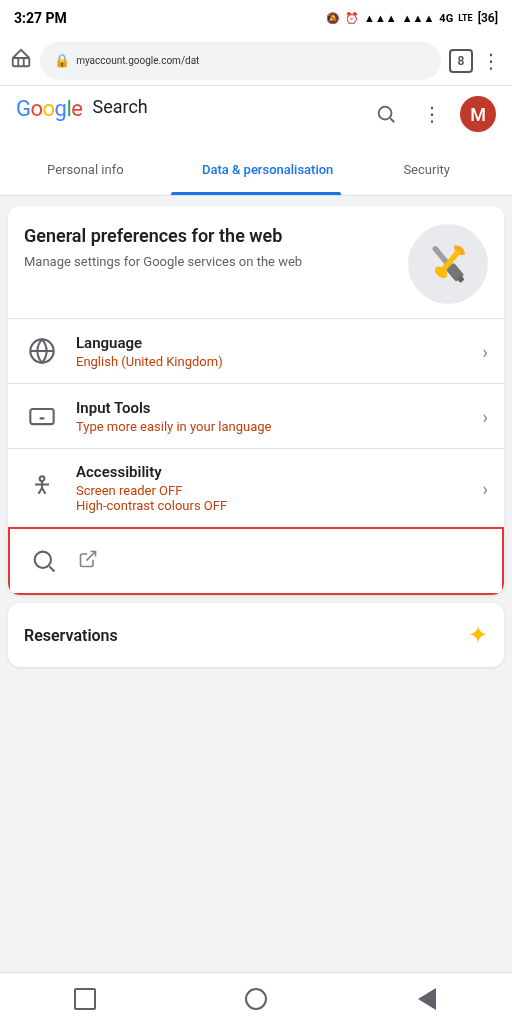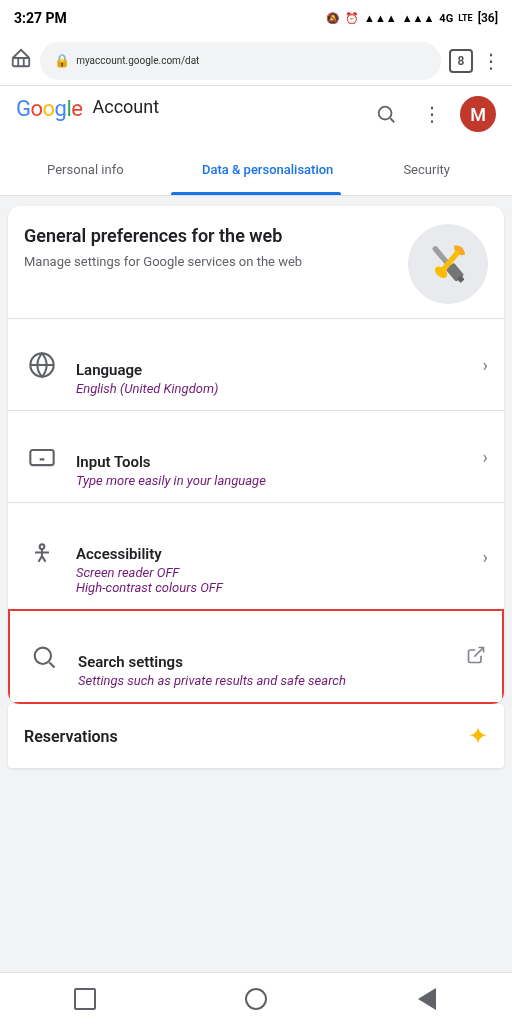--- a/index.html
+++ b/index.html
@@ -189,20 +189,21 @@
       height: 3px;
       background: #1a73e8;
       border-radius: 2px 2px 0 0;
     }
 
     
     .main-content {
       padding: 10px 8px;
       display: flex;
       flex-direction: column;
+      gap: 8px;
     }
 
     
     .section-card {
       background: #fff;
       border-radius: 12px;
       overflow: hidden;
       box-shadow: 0 1px 3px rgba(0,0,0,0.1);
     }
 
@@ -258,53 +259,51 @@
       height: 36px;
       display: flex;
       align-items: center;
       justify-content: center;
       flex-shrink: 0;
       color: #5f6368;
       font-size: 22px;
     }
     .setting-text {
       flex: 1;
-      margin-top: 28px;
     }
     .setting-title {
       font-size: 15px;
       font-weight: 600;
       color: #202124;
       margin-bottom: 2px;
     }
     .setting-desc {
       font-size: 13px;
-      color: #701a75;
-      font-style: italic;
+      color: #c2410c;
     }
     .setting-chevron {
       color: #80868b;
       font-size: 18px;
     }
     .setting-external {
       color: #80868b;
       font-size: 18px;
     }
 
     
     .setting-item.highlighted {
       border: 2.5px solid #e53935;
       margin: 0;
       border-radius: 0;
     }
 
     
     .reservations-card {
       background: #fff;
-      border-radius: 4px;
+      border-radius: 12px;
       display: flex;
       align-items: center;
       padding: 18px 16px;
       gap: 16px;
       box-shadow: 0 1px 3px rgba(0,0,0,0.1);
     }
     .reservations-title {
       flex: 1;
       font-size: 16px;
       font-weight: 600;
@@ -391,21 +390,21 @@
     <span class="url-text">myaccount.google.com/dat</span>
   </div>
   <div class="tab-count">8</div>
   <div class="more-btn">⋮</div>
 </div>
 
 <div class="google-header">
   <div class="google-logo">
     <span class="g">G</span><span class="o1">o</span><span class="o2">o</span><span class="g2">g</span><span class="l">l</span><span class="e">e</span>
   </div>
-  <span class="google-account-text">Account</span>
+  <span class="google-account-text">Search</span>
   <div class="header-spacer"></div>
   <div class="header-search-btn">
     <svg width="22" height="22" viewBox="0 0 24 24" fill="none" stroke="#5f6368" stroke-width="2">
       <circle cx="11" cy="11" r="7"></circle>
       <path d="M21 21l-4.35-4.35"></path>
     </svg>
   </div>
   <div class="header-more-btn">⋮</div>
   <div class="avatar">M</div>
 </div>
@@ -495,24 +494,20 @@
         </div>
         <span class="setting-chevron">›</span>
       </div>
 
       <div class="setting-item highlighted">
         <div class="setting-icon">
           <svg width="28" height="28" viewBox="0 0 24 24" fill="none" stroke="#5f6368" stroke-width="1.8">
             <circle cx="11" cy="11" r="7"></circle>
             <path d="M21 21l-4.35-4.35"></path>
           </svg>
-        </div>
-        <div class="setting-text">
-          <div class="setting-title">Search settings</div>
-          <div class="setting-desc">Settings such as private results and safe search</div>
         </div>
         <span class="setting-external">
           <svg width="20" height="20" viewBox="0 0 24 24" fill="none" stroke="#80868b" stroke-width="2">
             <path d="M18 13v6a2 2 0 0 1-2 2H5a2 2 0 0 1-2-2V8a2 2 0 0 1 2-2h6"></path>
             <polyline points="15 3 21 3 21 9"></polyline>
             <line x1="10" y1="14" x2="21" y2="3"></line>
           </svg>
         </span>
       </div>
     </div>

